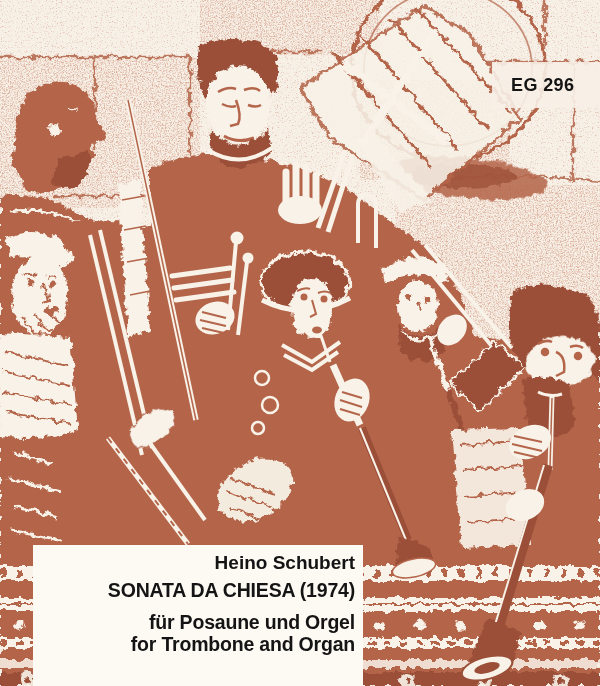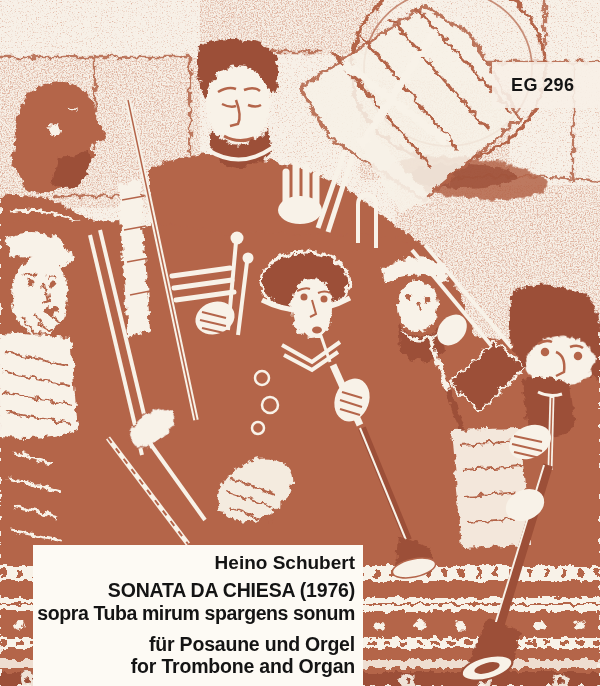--- a/index.html
+++ b/index.html
@@ -374,21 +374,20 @@
       <path d="M142,432 L205,520" class="nf s-hl" stroke-width="4"></path>
     </g>
 
     <rect x="492" y="62" width="108" height="46" class="f-pp" opacity=".9"></rect>
   </svg>
 
   <div class="catalog">EG 296</div>
 
   <div class="titlebox">
     <div class="composer">Heino Schubert</div>
-    <div class="worktitle">SONATA DA CHIESA (1976)</div>
-    <div class="worksub">sopra Tuba mirum spargens sonum</div>
+    <div class="worktitle">SONATA DA CHIESA (1974)</div>
     <div class="scoring">
       <div>für Posaune und Orgel</div>
       <div>for Trombone and Organ</div>
     </div>
   </div>
 
 </div>
 
 </body></html>

